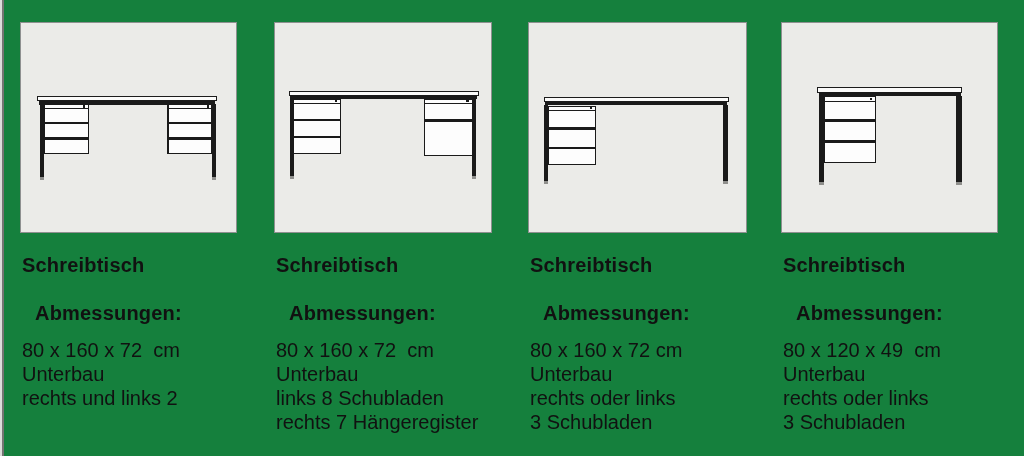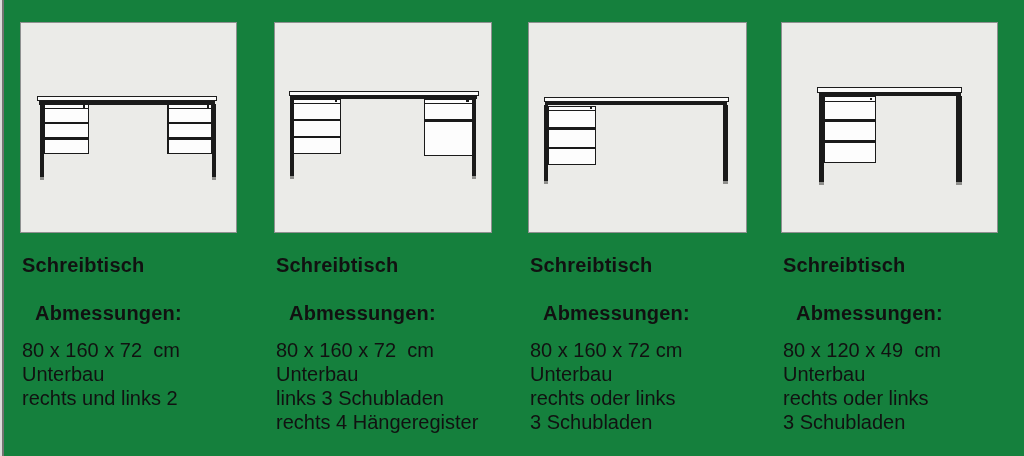--- a/index.html
+++ b/index.html
@@ -106,22 +106,22 @@
         <line x1="151.3" y1="81" x2="199.3" y2="81" stroke="#1a1a1a" stroke-width="1"></line>
         <rect x="193.2" y="77.6" width="2.3" height="2.3" fill="#1a1a1a"></rect>
         <rect x="151.3" y="97.3" width="48" height="2.8" fill="#1a1a1a"></rect>
       </svg>
     </div>
     <div class="caption">
       <p class="p-title">Schreibtisch</p>
       <p class="p-label">Abmessungen:</p>
       <p class="p-line">80 x 160 x 72  cm</p>
       <p class="p-line">Unterbau</p>
-      <p class="p-line">links 3 Schubladen</p>
-      <p class="p-line">rechts 4 Hängeregister</p>
+      <p class="p-line">links 8 Schubladen</p>
+      <p class="p-line">rechts 7 Hängeregister</p>
     </div>
   </section>
 
   <section class="panel" style="left:528px; width:219px;">
     <div class="imgbox">
       <svg viewBox="0 0 219 211" shape-rendering="crispEdges" role="img" aria-label="desk 160 cm with single 3-drawer pedestal left">
         <rect x="15.3" y="75.3" width="186" height="4.4" fill="#fbfbfa" stroke="#1a1a1a" stroke-width="1"></rect>
         <rect x="16.3" y="79.7" width="184" height="3.4" fill="#1a1a1a"></rect>
         <rect x="15.6" y="83" width="4" height="76.7" fill="#1a1a1a"></rect>
         <rect x="15.6" y="159.7" width="4" height="2.8" fill="#8f8f8c"></rect>

